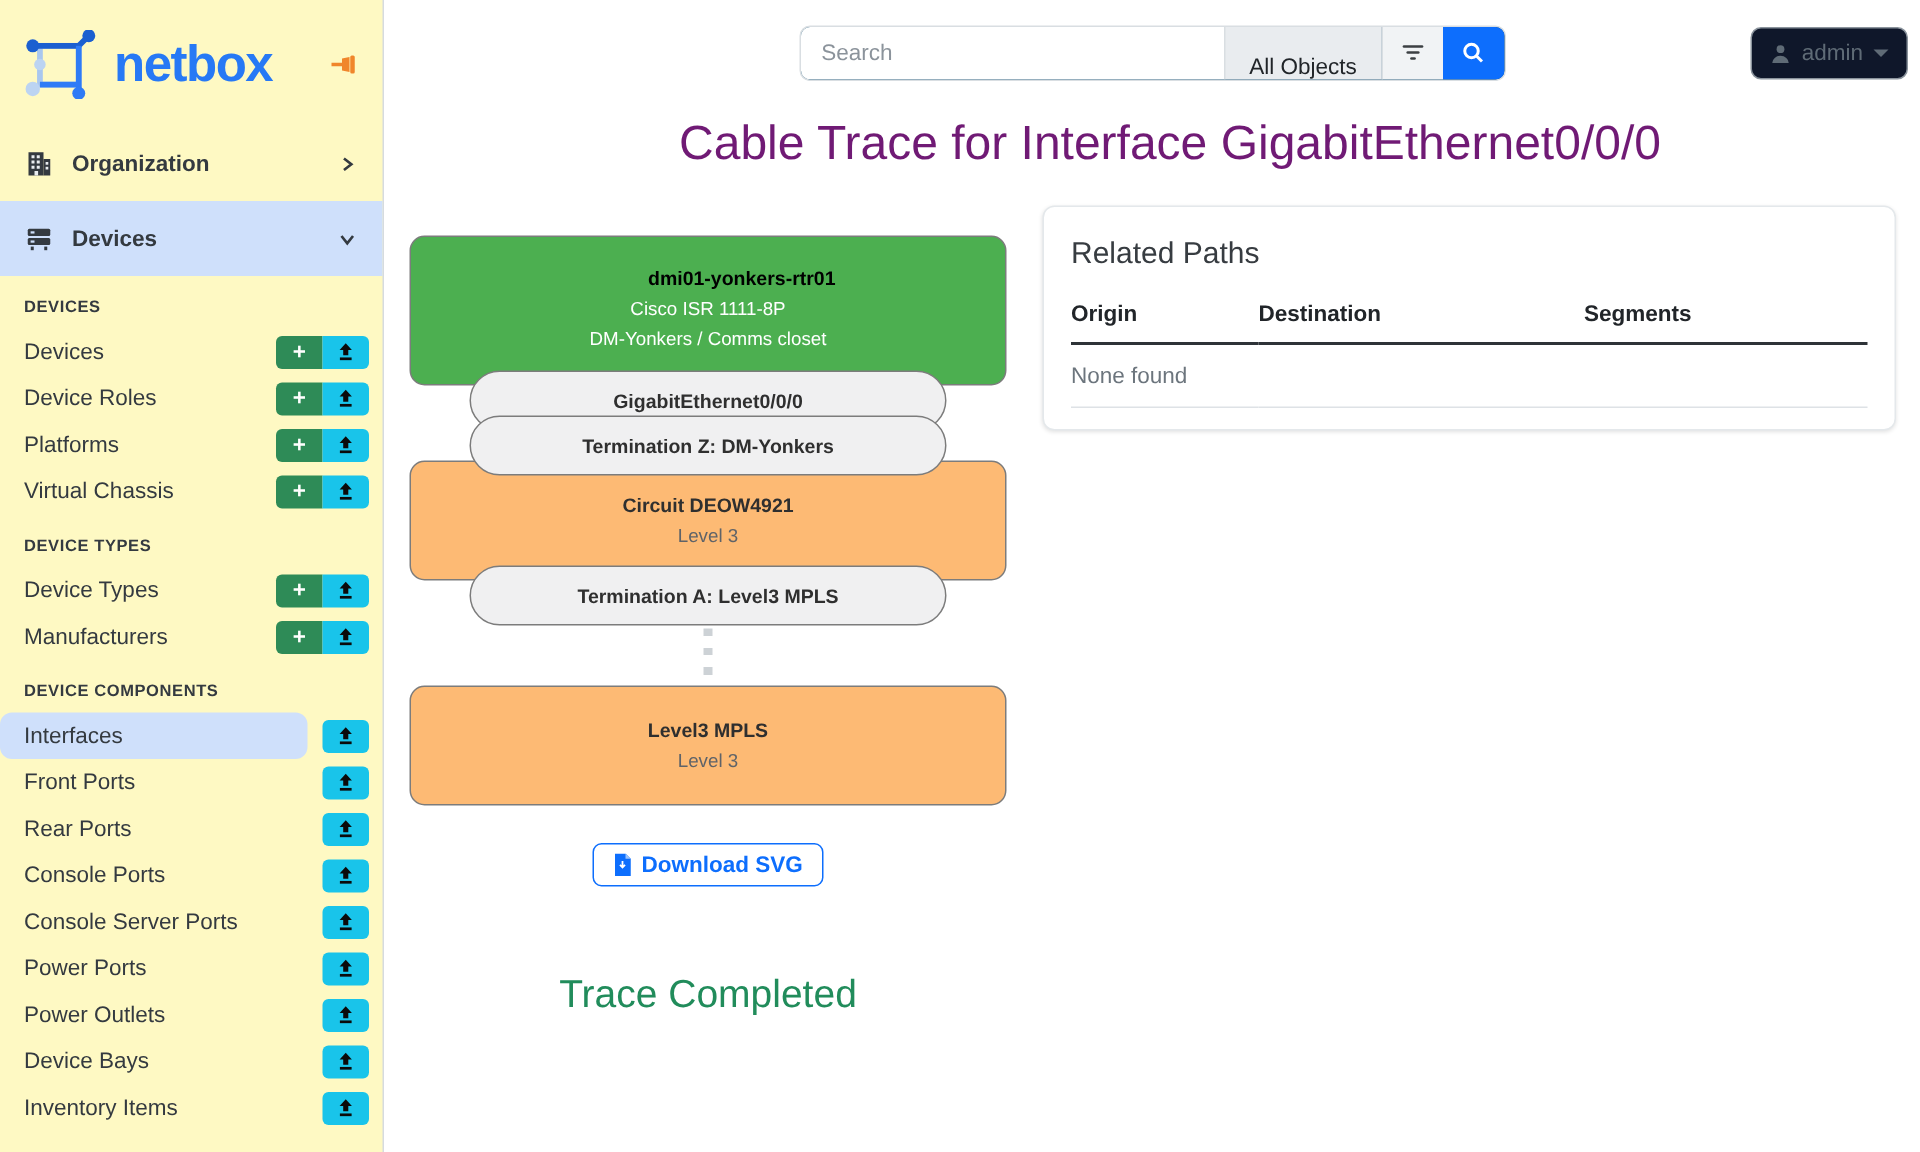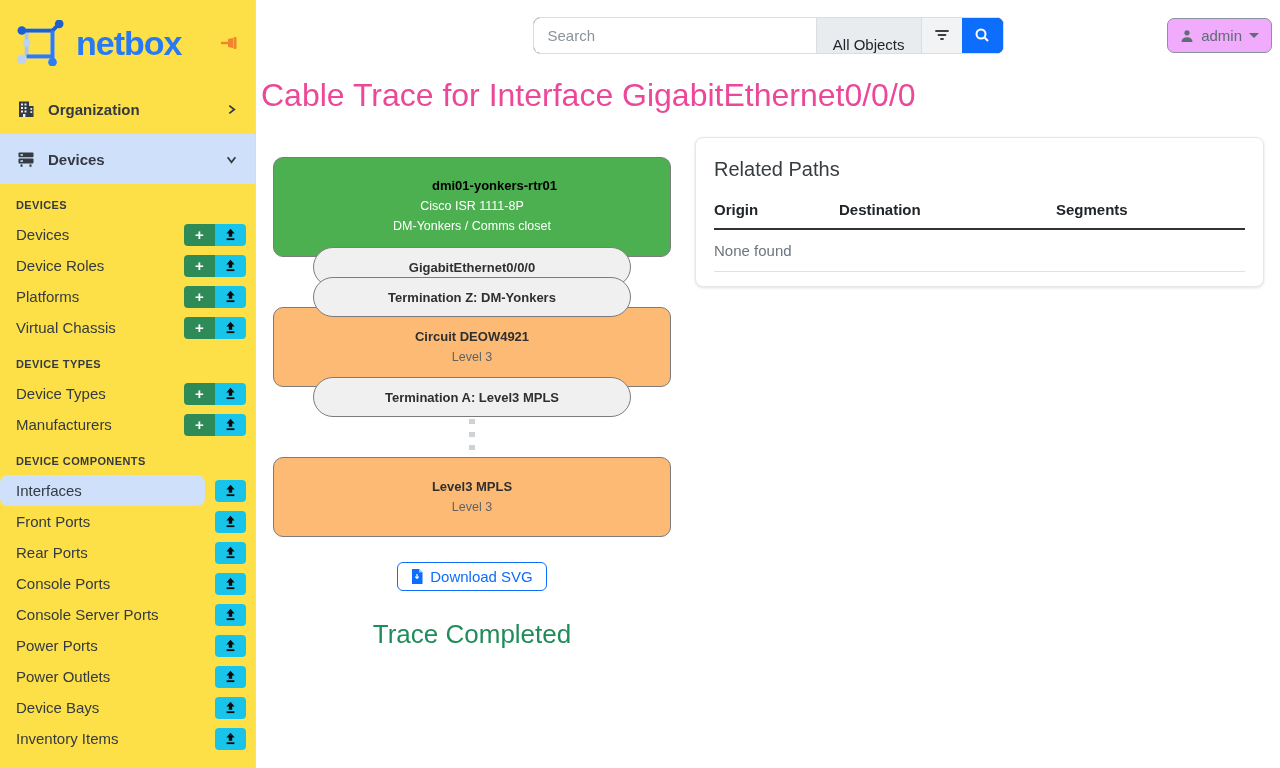--- a/index.html
+++ b/index.html
@@ -1,21 +1,21 @@
 <!DOCTYPE html>
 <html><head>
 <meta charset="utf-8">
 <style>
   * { box-sizing: border-box; margin: 0; padding: 0; }
   html,body { width:1280px; height:768px; overflow:hidden; background:#fff;
     font-family:"Liberation Sans", sans-serif; color:#343a40; }
 
   
   .sidebar { position:fixed; left:0; top:0; width:256px; height:768px;
-    background:#fde047; border-right:1px solid #d6dbdf; }
+    background:#fef9c3; border-right:1px solid #d6dbdf; }
   .logo-row { display:flex; align-items:center; padding:16px 16px 14px 16px; height:84px; }
   .brand-word { font-size:34px; font-weight:700; color:#2779f5; letter-spacing:-1px; margin-left:10px; }
   .pin-btn { margin-left:auto; cursor:pointer; display:flex; align-items:center; }
 
   .nav-item { display:flex; align-items:center; height:50px; padding:0 18px 0 16px; cursor:pointer; }
   .nav-item .lbl { font-size:15px; font-weight:700; color:#343a40; margin-left:12px; }
   .nav-item .chev { margin-left:auto; display:flex; }
   .nav-item.active { background:#cfe0fb; }
 
   .grp-header { padding:15px 16px 8px 16px; font-size:11px; font-weight:700;
@@ -41,25 +41,25 @@
     font-family:"Liberation Sans", sans-serif; color:#343a40; }
   .search-input::placeholder { color:#8b939b; }
   .scope-btn { display:flex; align-items:flex-end; padding:0 16px; background:#e9ecef;
     border-left:1px solid #d9dee2; font-size:15px; color:#212529; cursor:pointer; }
   .filter-btn { display:flex; align-items:center; justify-content:center; width:41px;
     background:#f1f3f5; border-left:1px solid #d9dee2; cursor:pointer; }
   .go-btn { display:flex; align-items:center; justify-content:center; width:41px;
     background:#0d6efd; border:none; cursor:pointer; }
   .user-btn { position:absolute; right:8px; top:18px; height:35px; display:flex;
     align-items:center; gap:7px; padding:0 12px; border:1px solid #8a939c;
-    border-radius:7px; background:#f0abfc; color:#5f6b76; font-size:15px; cursor:pointer; }
+    border-radius:7px; background:#0f172a; color:#5f6b76; font-size:15px; cursor:pointer; }
   .caret-down { width:0; height:0; border-left:5px solid transparent;
     border-right:5px solid transparent; border-top:5px solid #5f6b76; }
 
-  .page-title { margin:6px 0 0 5px; font-size:32px; font-weight:400; color:#ec4899; line-height:38px; }
+  .page-title { margin:6px 0 0 24px; font-size:32px; font-weight:400; color:#701a75; line-height:38px;text-align:center; }
 
   .content { display:flex; margin-top:23px; padding-left:17px; }
 
   
   .trace { width:398px; flex:none; margin-top:20px; }
   .t-node { width:398px; border:1px solid #7c7c7c; border-radius:10px; text-align:center;
     position:relative; z-index:1; cursor:pointer; }
   .t-node.green { height:100px; background:#4caf50; padding-top:18px; }
   .t-node.green .name { font-size:13px; font-weight:700; color:#000000; line-height:20px;margin-left:45px; }
   .t-node.green .sub  { font-size:12.5px; color:#fff; line-height:20px; }
@@ -75,22 +75,22 @@
   .cable-line { position:absolute; left:50%; transform:translateX(-50%); top:0; bottom:0;
     width:8px; background:#f6d937; border-left:1.5px solid #2b2b2b; border-right:1.5px solid #2b2b2b; }
   .cable-text { position:absolute; left:calc(50% + 20px); top:20px; line-height:20px;
     font-size:13px; color:#1d1d1d; }
   .cable-text .c1 { font-weight:700; cursor:pointer; }
   .t-dash { height:40px; position:relative; }
   .dash-line { position:absolute; left:50%; transform:translateX(-50%); top:2px; bottom:2px;
     width:6px; background:repeating-linear-gradient(to bottom,#cdd2d6 0 5px,transparent 5px 13px); }
   .dl-btn { margin:25px auto 0; display:flex; width:fit-content; align-items:center; gap:7px;
     padding:5px 13px; border:1px solid #0d6efd; border-radius:6px; background:#fff;
-    color:#0d6efd; font-size:15px; cursor:pointer; }
-  .trace-status { margin-top:28px; text-align:center; font-size:26px; color:#218c5b; }
+    color:#0d6efd; font-size:15px; cursor:pointer;font-weight:bold; }
+  .trace-status { margin-top:56px; text-align:center; font-size:26px; color:#218c5b; }
 
   
   .card { flex:1; margin-left:24px; margin-right:16px; align-self:flex-start;
     background:#fff; border:1px solid #e4e8eb; border-radius:8px;
     box-shadow:0 1px 3px rgba(0,0,0,.12); padding:16px 18px 14px 18px; }
   .card-title { font-size:20px; font-weight:500; color:#373c41; margin:4px 0 20px 0; }
   .paths-table { width:100%; border-collapse:collapse; }
   .paths-table th { text-align:left; font-size:15px; font-weight:700; color:#212529;
     padding:0 0 10px 0; border-bottom:2px solid #2e3338; }
   .paths-table th.c0 { width:125px; } .paths-table th.c1 { width:217px; }

